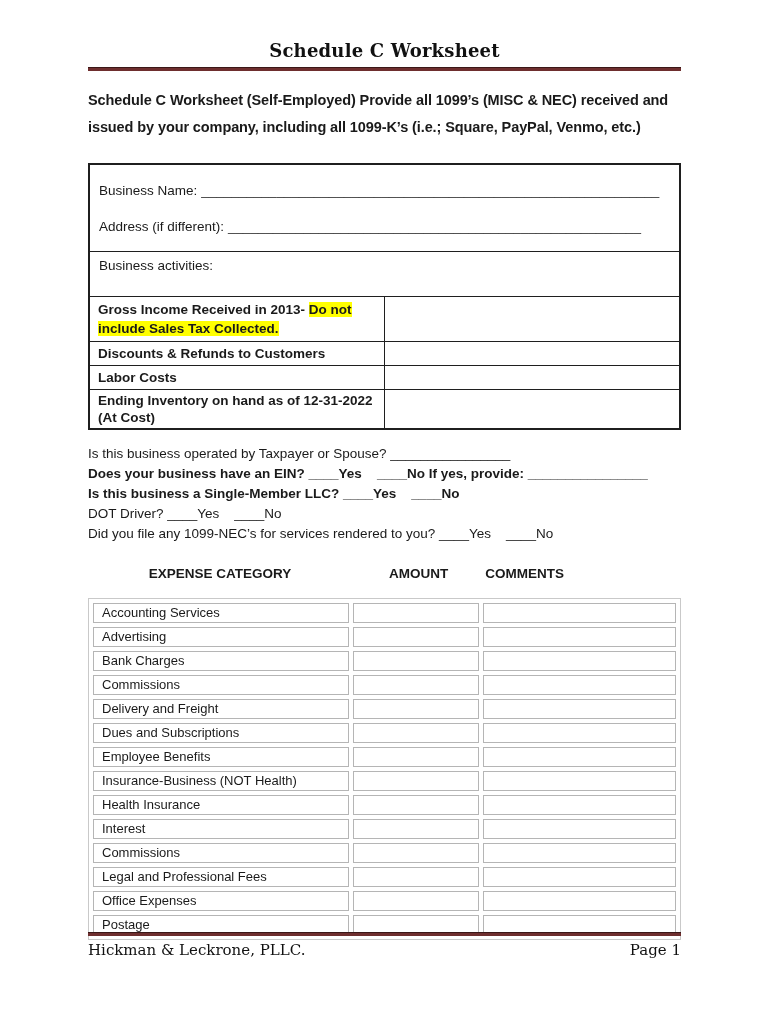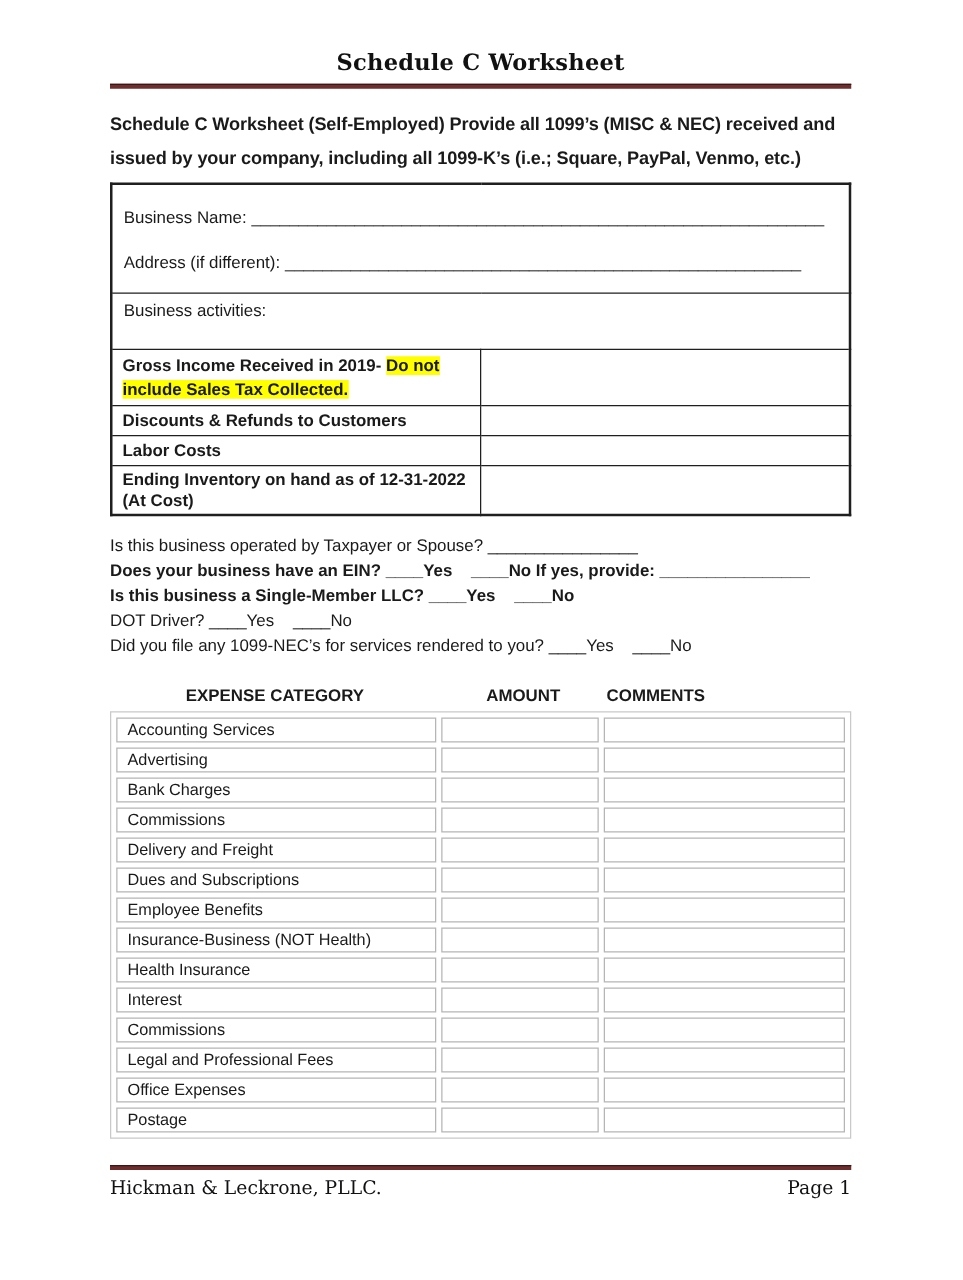--- a/index.html
+++ b/index.html
@@ -22,21 +22,21 @@
     margin-top:6px; height:4px; background:#6e2e2e;
     border-top:1.5px solid #3a1717;
   }
 
   
   .intro { margin-top:16px; font-weight:bold; font-size:14.5px; }
   .intro-line { display:block; line-height:27px; letter-spacing:-0.1px; }
 
   
   .info-table {
-    width:100%; border-collapse:collapse; margin-top:5px;
+    width:100%; border-collapse:collapse; margin-top:22px;
     border:2px solid #1f1f1f;
   }
   .info-table td { border:1px solid #1f1f1f; vertical-align:top; }
   .cell-nameaddr { padding:8px 9px 6px 9px; }
   .field-line { line-height:36px; font-size:13.5px; white-space:nowrap; }
   .blank { margin-left:4px; letter-spacing:0; color:#2b2b2b; }
   .cell-activities { height:45px; padding:6px 9px; font-size:13.5px; }
   .amount-label {
     width:50%; font-weight:bold; font-size:13.5px;
     padding:3px 8px; line-height:19px;
@@ -50,21 +50,21 @@
   .questions { margin-top:14px; font-size:13.5px; }
   .q { line-height:20px; white-space:pre-wrap; }
   .q-bold { font-weight:bold; }
 
   
   .expense-headers { display:flex; margin-top:22px; font-weight:bold; font-size:13.5px; }
   .eh-cat { width:44.5%; text-align:center; }
   .eh-amt { width:22.5%; text-align:center; }
   .eh-com { width:33%; }
 
-  .expense-box { margin-top:5px; border:1px solid #c9c9c9; }
+  .expense-box { margin-top:17px; border:1px solid #c9c9c9; }
   .expense-table { width:100%; border-collapse:separate; border-spacing:4px 4px; }
   .expense-table td {
     border:1px solid #b5b5b5; background:#fff;
     font-size:13px; line-height:14px; padding:2px 8px; height:18px;
     vertical-align:middle; white-space:nowrap;
   }
   .expense-table col.c1 { width:44.5%; }
   .expense-table col.c2 { width:22%; }
   .expense-table col.c3 { width:33.5%; }
 
@@ -95,21 +95,21 @@
           <tr>
         <td colspan="2" class="cell-nameaddr">
           <div class="field-line"><span>Business Name:</span><span class="blank">_____________________________________________________________</span></div>
           <div class="field-line"><span>Address (if different):</span><span class="blank">_______________________________________________________</span></div>
         </td>
       </tr>
       <tr>
         <td colspan="2" class="cell-activities"><span>Business activities:</span></td>
       </tr>
       <tr>
-        <td class="amount-label"><span>Gross Income Received in 2019- </span><span class="hl">Do not include Sales Tax Collected.</span></td>
+        <td class="amount-label"><span>Gross Income Received in 2013- </span><span class="hl">Do not include Sales Tax Collected.</span></td>
         <td class="amount-value"></td>
       </tr>
       <tr>
         <td class="amount-label compact">Discounts &amp; Refunds to Customers</td>
         <td class="amount-value"></td>
       </tr>
       <tr>
         <td class="amount-label compact">Labor Costs</td>
         <td class="amount-value"></td>
       </tr>

